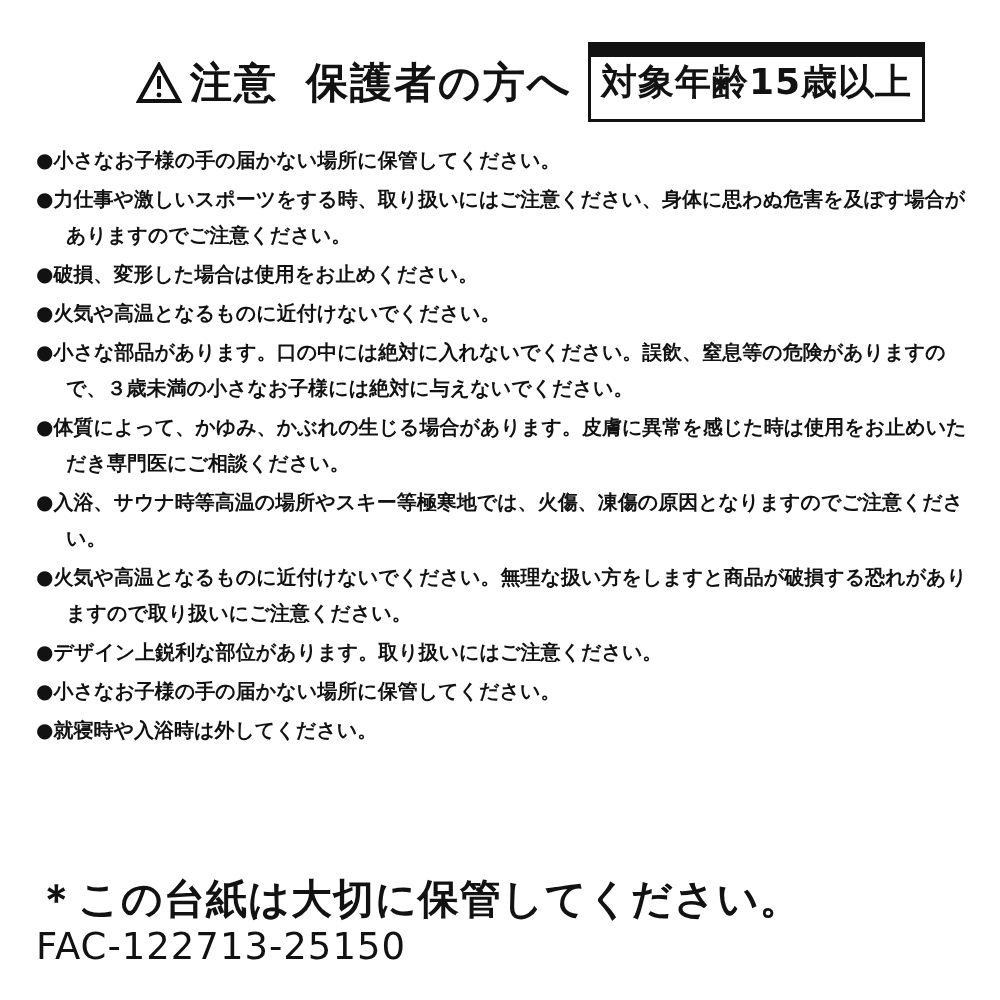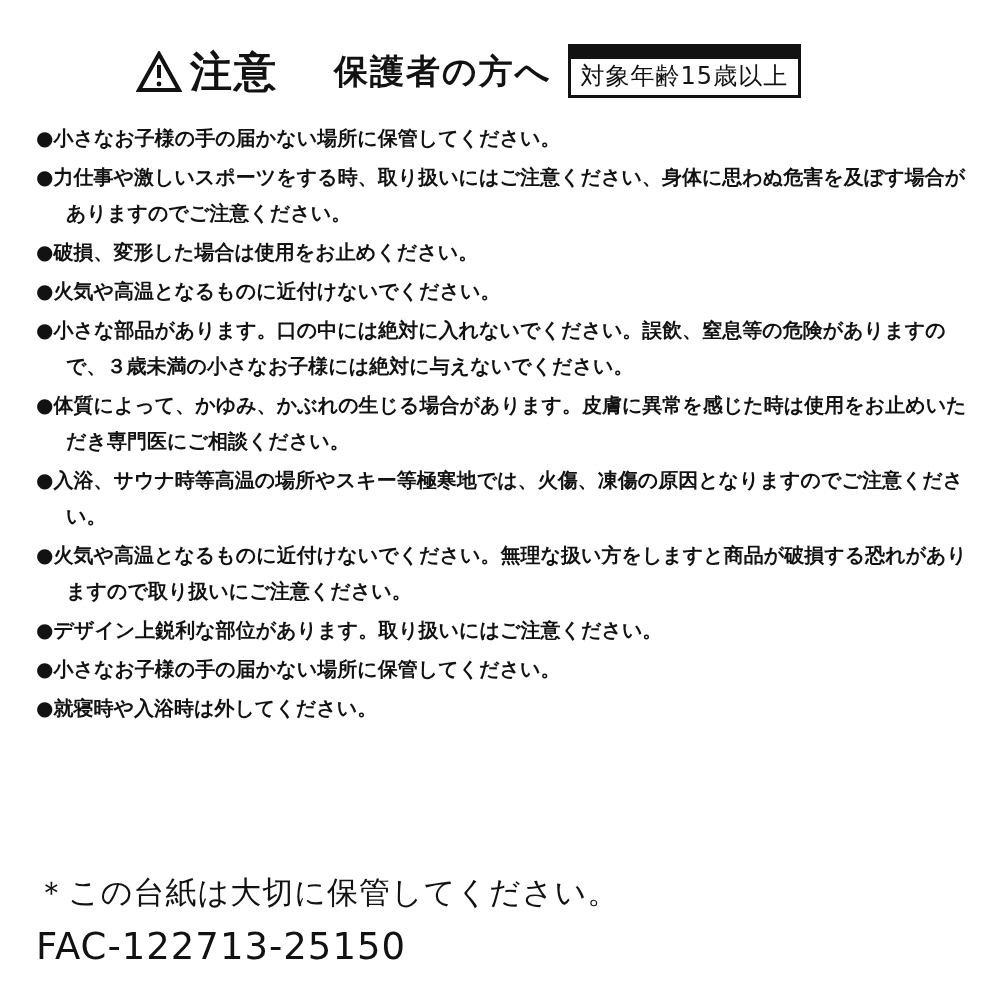--- a/index.html
+++ b/index.html
@@ -20,33 +20,33 @@
   }
   .warn-icon { display: inline-block; margin-right: 8px; flex: 0 0 auto; }
   .warn-icon svg { display: block; }
   .header-title {
     font-size: 42px;
     font-weight: 700;
     letter-spacing: 2px;
     white-space: nowrap;
   }
   .header-audience {
-    font-size: 34px;
+    font-size: 42px;
     font-weight: 700;
     letter-spacing: 2px;
-    margin-left: 56px;
+    margin-left: 28px;
     white-space: nowrap;
   }
   .age-box {
     margin-left: 16px;
     border: 3px solid #121212;
     border-top: 13px solid #121212;
-    padding: 1px 10px 3px 10px;
-    font-size: 24px;
-    font-weight: 400;
+    padding: 1px 10px 12px 10px;
+    font-size: 36px;
+    font-weight: 700;
     letter-spacing: 1px;
     white-space: nowrap;
     box-shadow: 0 -2px 0 #121212;
   }
 
   
   .warning-list {
     list-style: none;
     margin: 20px 0 0 36px;
     padding: 0;
@@ -61,22 +61,22 @@
     margin-bottom: 3px;
     letter-spacing: 0px;
   }
   .warning-item .bullet { display: inline; }
 
   
   .footer-note {
     position: absolute;
     left: 36px;
     top: 872px;
-    font-size: 31px;
-    font-weight: 400;
+    font-size: 41px;
+    font-weight: 700;
     letter-spacing: 1px;
   }
   .footer-code {
     position: absolute;
     left: 36px;
     top: 925px;
     font-size: 37px;
     font-weight: 400;
     letter-spacing: 1px;
   }

